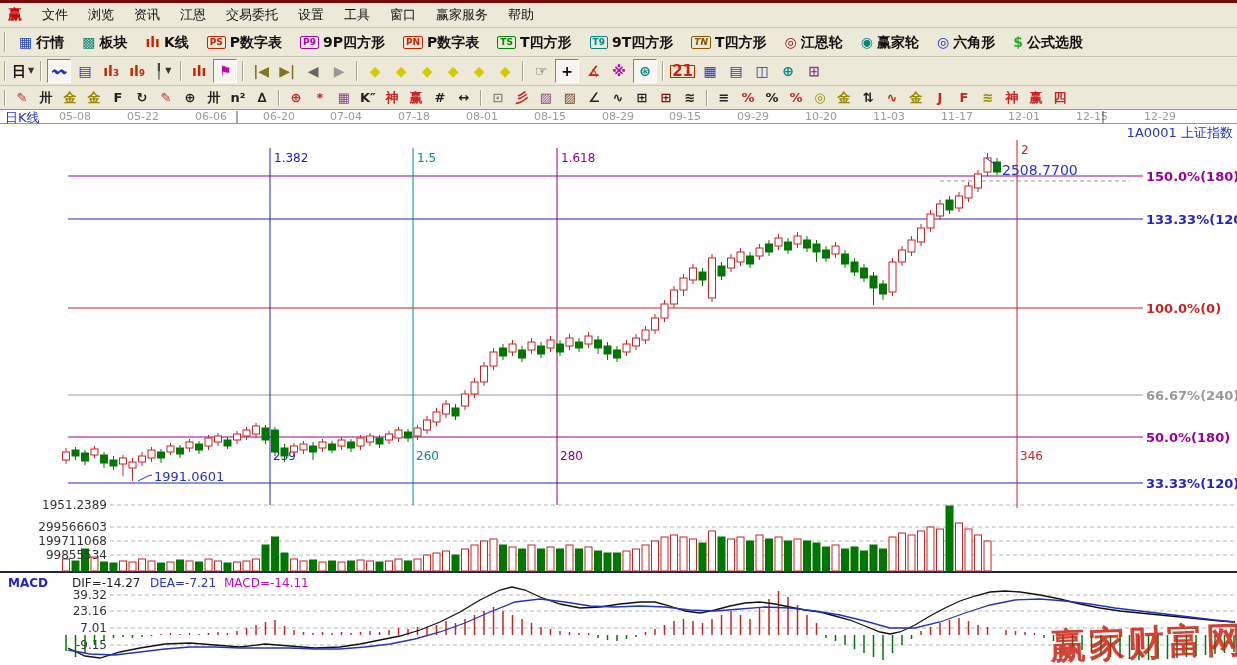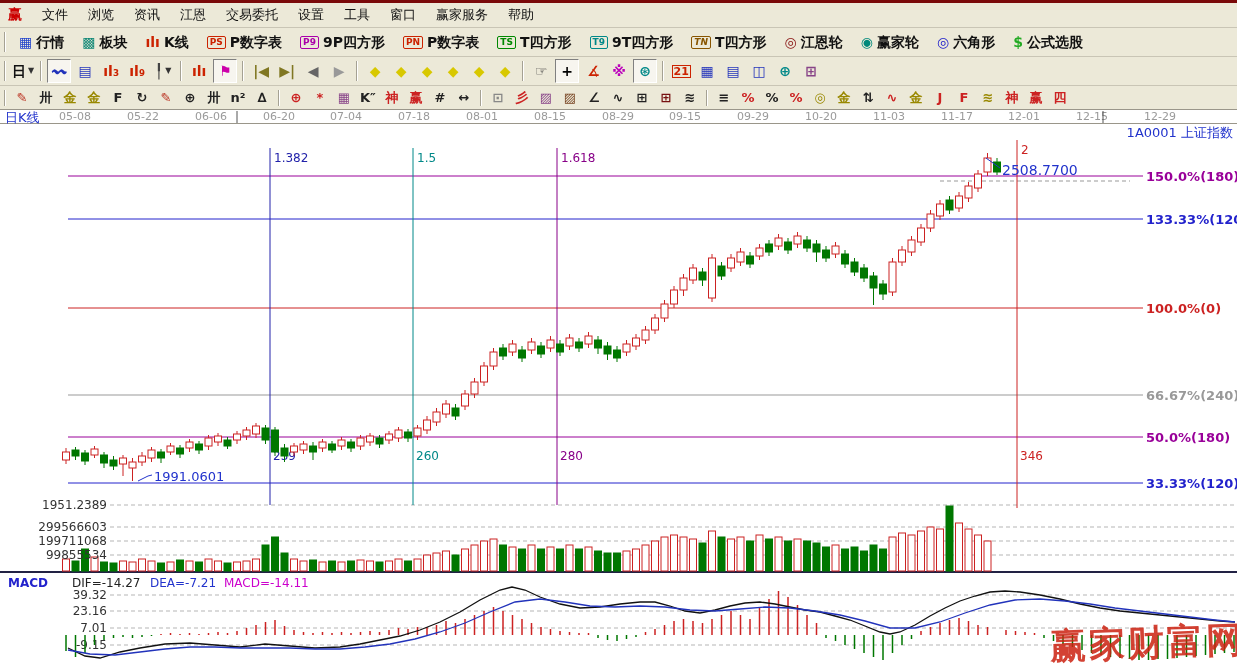--- a/index.html
+++ b/index.html
@@ -14,21 +14,21 @@
   .feat{display:flex;align-items:center;gap:4px;padding:2px 7px;cursor:default;}
   .feat .ic{font-size:14px;line-height:14px;font-weight:bold;}
   .feat .ic.boxed{font-size:9px;font-weight:bold;border:1px solid currentColor;padding:0 2px;line-height:11px;border-radius:2px;}
   .tb-controls{height:29px;}
   .tb-draw{height:24px;border-bottom:1px solid #9a968a;}
   .btn{min-width:22px;height:22px;display:flex;align-items:center;justify-content:center;
        font-size:14px;font-weight:bold;border:1px solid transparent;margin:0 1px;cursor:default;line-height:1;}
   .tb-draw .btn{height:19px;min-width:20px;font-size:13px;}
   .btn.pressed{border-color:#808080 #fff #fff #808080;background:#f7f5ef;}
   .btn .arrow{font-size:8px;color:#333;margin-left:2px;}
-  .btn .boxed{font-size:11px;border:1px solid currentColor;padding:0 1px;line-height:11px;}
+  .btn .boxed{font-size:15px;border:1px solid currentColor;padding:0 1px;line-height:11px;}
   .sep{width:1px;height:20px;background:#a5a193;border-right:1px solid #fff;margin:0 4px;}
   .tb-draw .sep{height:16px;}
   .chart-area{position:relative;width:1237px;height:555px;background:#fff;}
   svg text{font-family:"DejaVu Sans","Liberation Sans",sans-serif;}
 </style>
 </head>
 <body>
 
 <div class="app">
   <div class="title-strip"></div>

